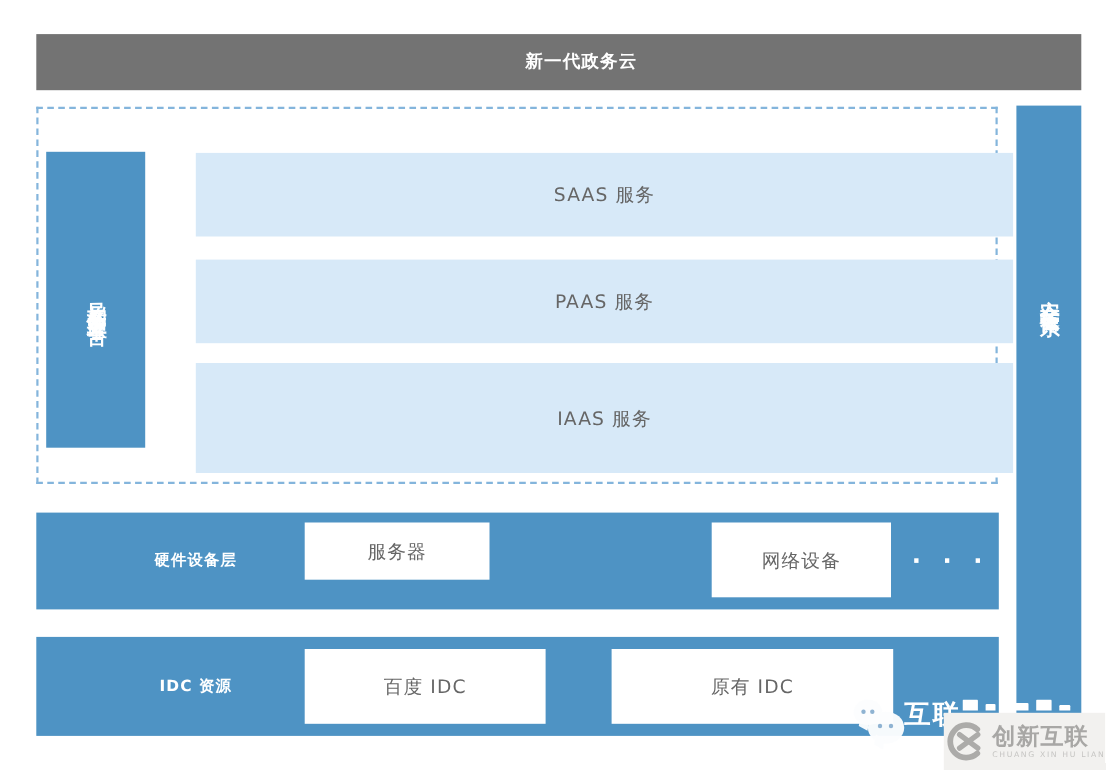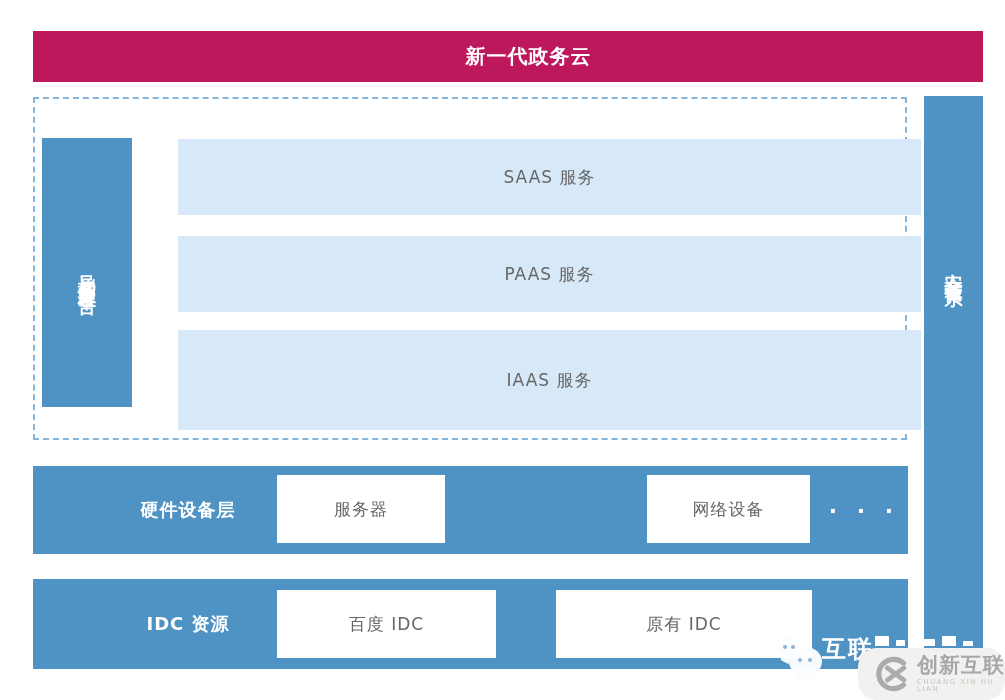--- a/index.html
+++ b/index.html
@@ -3,21 +3,21 @@
 <meta charset="utf-8">
 <style>
   * { margin:0; padding:0; box-sizing:border-box; }
   html,body { background:#ffffff; }
   body { font-family:"DejaVu Sans","Liberation Sans",sans-serif; }
   .page { position:relative; width:1005px; height:700px; background:#ffffff; overflow:hidden; }
 
   
   .banner {
     position:absolute; left:33px; top:31px; width:950px; height:51px;
-    background:#be185d; color:#ffffff; font-size:20px; font-weight:bold;
+    background:#737373; color:#ffffff; font-size:16px; font-weight:bold;
     display:flex; align-items:center; justify-content:center; letter-spacing:1px;padding-left:41px;
   }
 
   
   .dashed-box {
     position:absolute; left:33px; top:97px; width:874px; height:343px;
     border:2px dashed #84B5DC; background:#ffffff;
   }
 
   .pillar {
@@ -43,28 +43,28 @@
 
   
   .h-bar {
     position:absolute; left:33px; width:875px; background:#4E93C4;
   }
   .hw-bar  { top:466px; height:88px; }
   .idc-bar { top:579px; height:90px; }
   .h-bar-label {
     position:absolute; left:0; top:0; width:290px; height:100%;
     display:flex; align-items:center; justify-content:center;
-    color:#ffffff; font-size:18px; font-weight:bold; letter-spacing:1px;margin-left:10px;
+    color:#ffffff; font-size:14px; font-weight:bold; letter-spacing:1px;
   }
 
   .white-box {
     position:absolute; background:#ffffff; color:#666666; font-size:17px;
     display:flex; align-items:center; justify-content:center; letter-spacing:1px;
   }
-  .hw-box1 { left:277px; top:475px; width:168px; height:68px; }
+  .hw-box1 { left:277px; top:475px; width:168px; height:52px; }
   .hw-box2 { left:460px; top:475px; width:168px; height:68px; }
   .hw-box3 { left:647px; top:475px; width:163px; height:68px; }
   .idc-box1 { left:277px; top:590px; width:219px; height:68px; }
   .idc-box2 { left:556px; top:590px; width:256px; height:68px; }
 
   .hw-ellipsis {
     position:absolute; left:828px; top:466px; width:72px; height:88px;
     display:flex; align-items:center; justify-content:center;
     color:#ffffff; font-size:22px; font-weight:bold; letter-spacing:6px;
   }
@@ -92,21 +92,21 @@
     display:inline-block; background:#ffffff; height:26px; vertical-align:top;
     margin-right:7px; border-radius:1px;
   }
   .f1 { width:14px; } .f2 { width:9px; margin-top:4px; } .f3 { width:4px; }
   .f4 { width:12px; margin-top:3px; } .f5 { width:14px; } .f6 { width:10px; margin-top:5px; }
 
   
   .logo-plate {
     position:absolute; left:858px; top:648px; width:147px; height:52px;
     background:#F2F1EF; z-index:6;
-    display:flex; align-items:center; justify-content:flex-start; padding-left:16px;border-radius:19px;
+    display:flex; align-items:center; justify-content:flex-start; padding-left:1px;
   }
   .logo-icon { flex:0 0 auto; margin-right:5px; }
   .logo-texts { display:flex; flex-direction:column; line-height:1; }
   .logo-name { font-size:21px; font-weight:bold; color:#A8A7A5; letter-spacing:1px; }
   .logo-tagline { font-size:7px; color:#C6C5C3; letter-spacing:1.5px; margin-top:3px; }
 </style>
 </head>
 <body>
 
 <div class="page">

